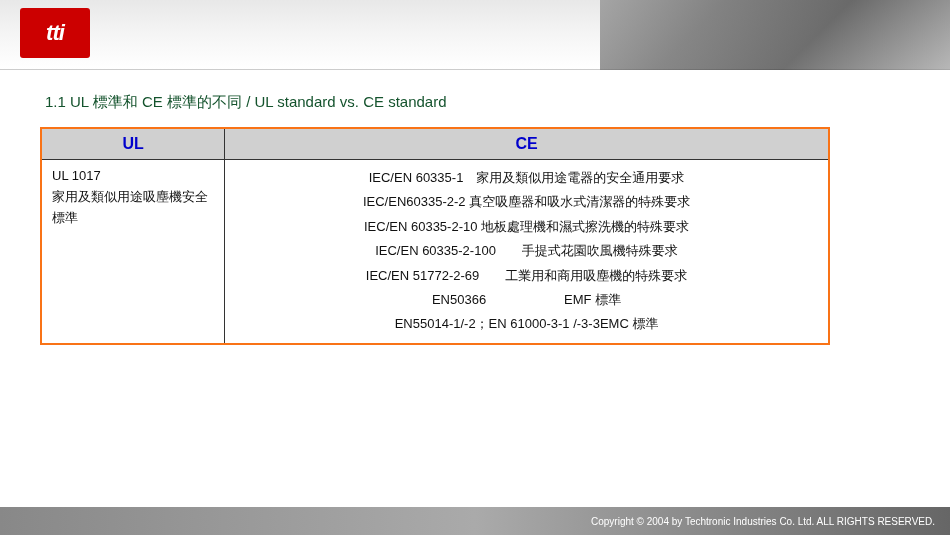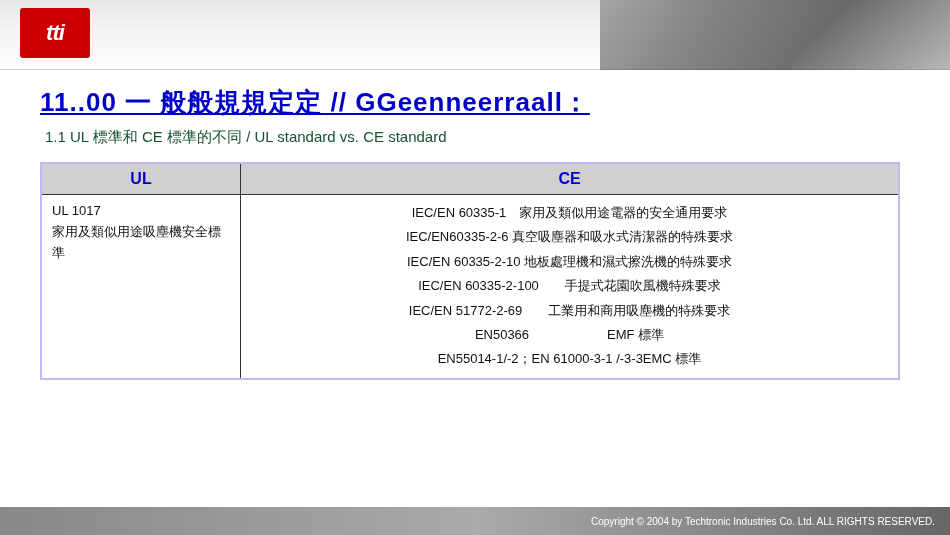--- a/index.html
+++ b/index.html
@@ -78,23 +78,23 @@
 
     .subtitle-line {
       font-size: 15px;
       color: #14532d;
       margin-top: 8px;
       margin-left: 5px;
     }
 
     
     .standards-table {
-      width: 860px;
+      width: 790px;
       border-collapse: collapse;
-      border: 2px solid #c4b5fd;
+      border: 2px solid #f97316;
       margin-top: 5px;
     }
 
     .standards-table th {
       background: #d0d0d0;
       border: 1px solid #333333;
       text-align: center;
       font-size: 16px;
       font-weight: bold;
       color: #0000cc;
@@ -155,41 +155,40 @@
   <div class="logo-container">
     <div class="logo-box">
       <span class="logo-text">tti</span>
     </div>
   </div>
 </div>
 
 <div class="main-content">
 
   <div class="title-section">
-    <div class="slide-title">11..00 一 般般規規定定  // GGeenneerraall：</div>
     <div class="subtitle-line">1.1 UL 標準和 CE 標準的不同  / UL standard vs. CE standard</div>
   </div>
 
   <table class="standards-table">
     <thead>
       <tr>
         <th class="ul-col">UL</th>
         <th class="ce-col">CE</th>
       </tr>
     </thead>
     <tbody>
       <tr>
         <td class="ul-col">
           <div>UL 1017</div>
           <div>家用及類似用途吸塵機安全標準</div>
         </td>
         <td class="ce-col">
           <div class="ce-row-content">
             <div>IEC/EN 60335-1　家用及類似用途電器的安全通用要求</div>
-            <div>IEC/EN60335-2-6 真空吸塵器和吸水式清潔器的特殊要求</div>
+            <div>IEC/EN60335-2-2 真空吸塵器和吸水式清潔器的特殊要求</div>
             <div>IEC/EN 60335-2-10  地板處理機和濕式擦洗機的特殊要求</div>
             <div>IEC/EN 60335-2-100　　手提式花園吹風機特殊要求</div>
             <div>IEC/EN 51772-2-69　　工業用和商用吸塵機的特殊要求</div>
             <div>EN50366　　　　　　EMF 標準</div>
             <div>EN55014-1/-2；EN 61000-3-1 /-3-3EMC 標準</div>
           </div>
         </td>
       </tr>
     </tbody>
   </table>

